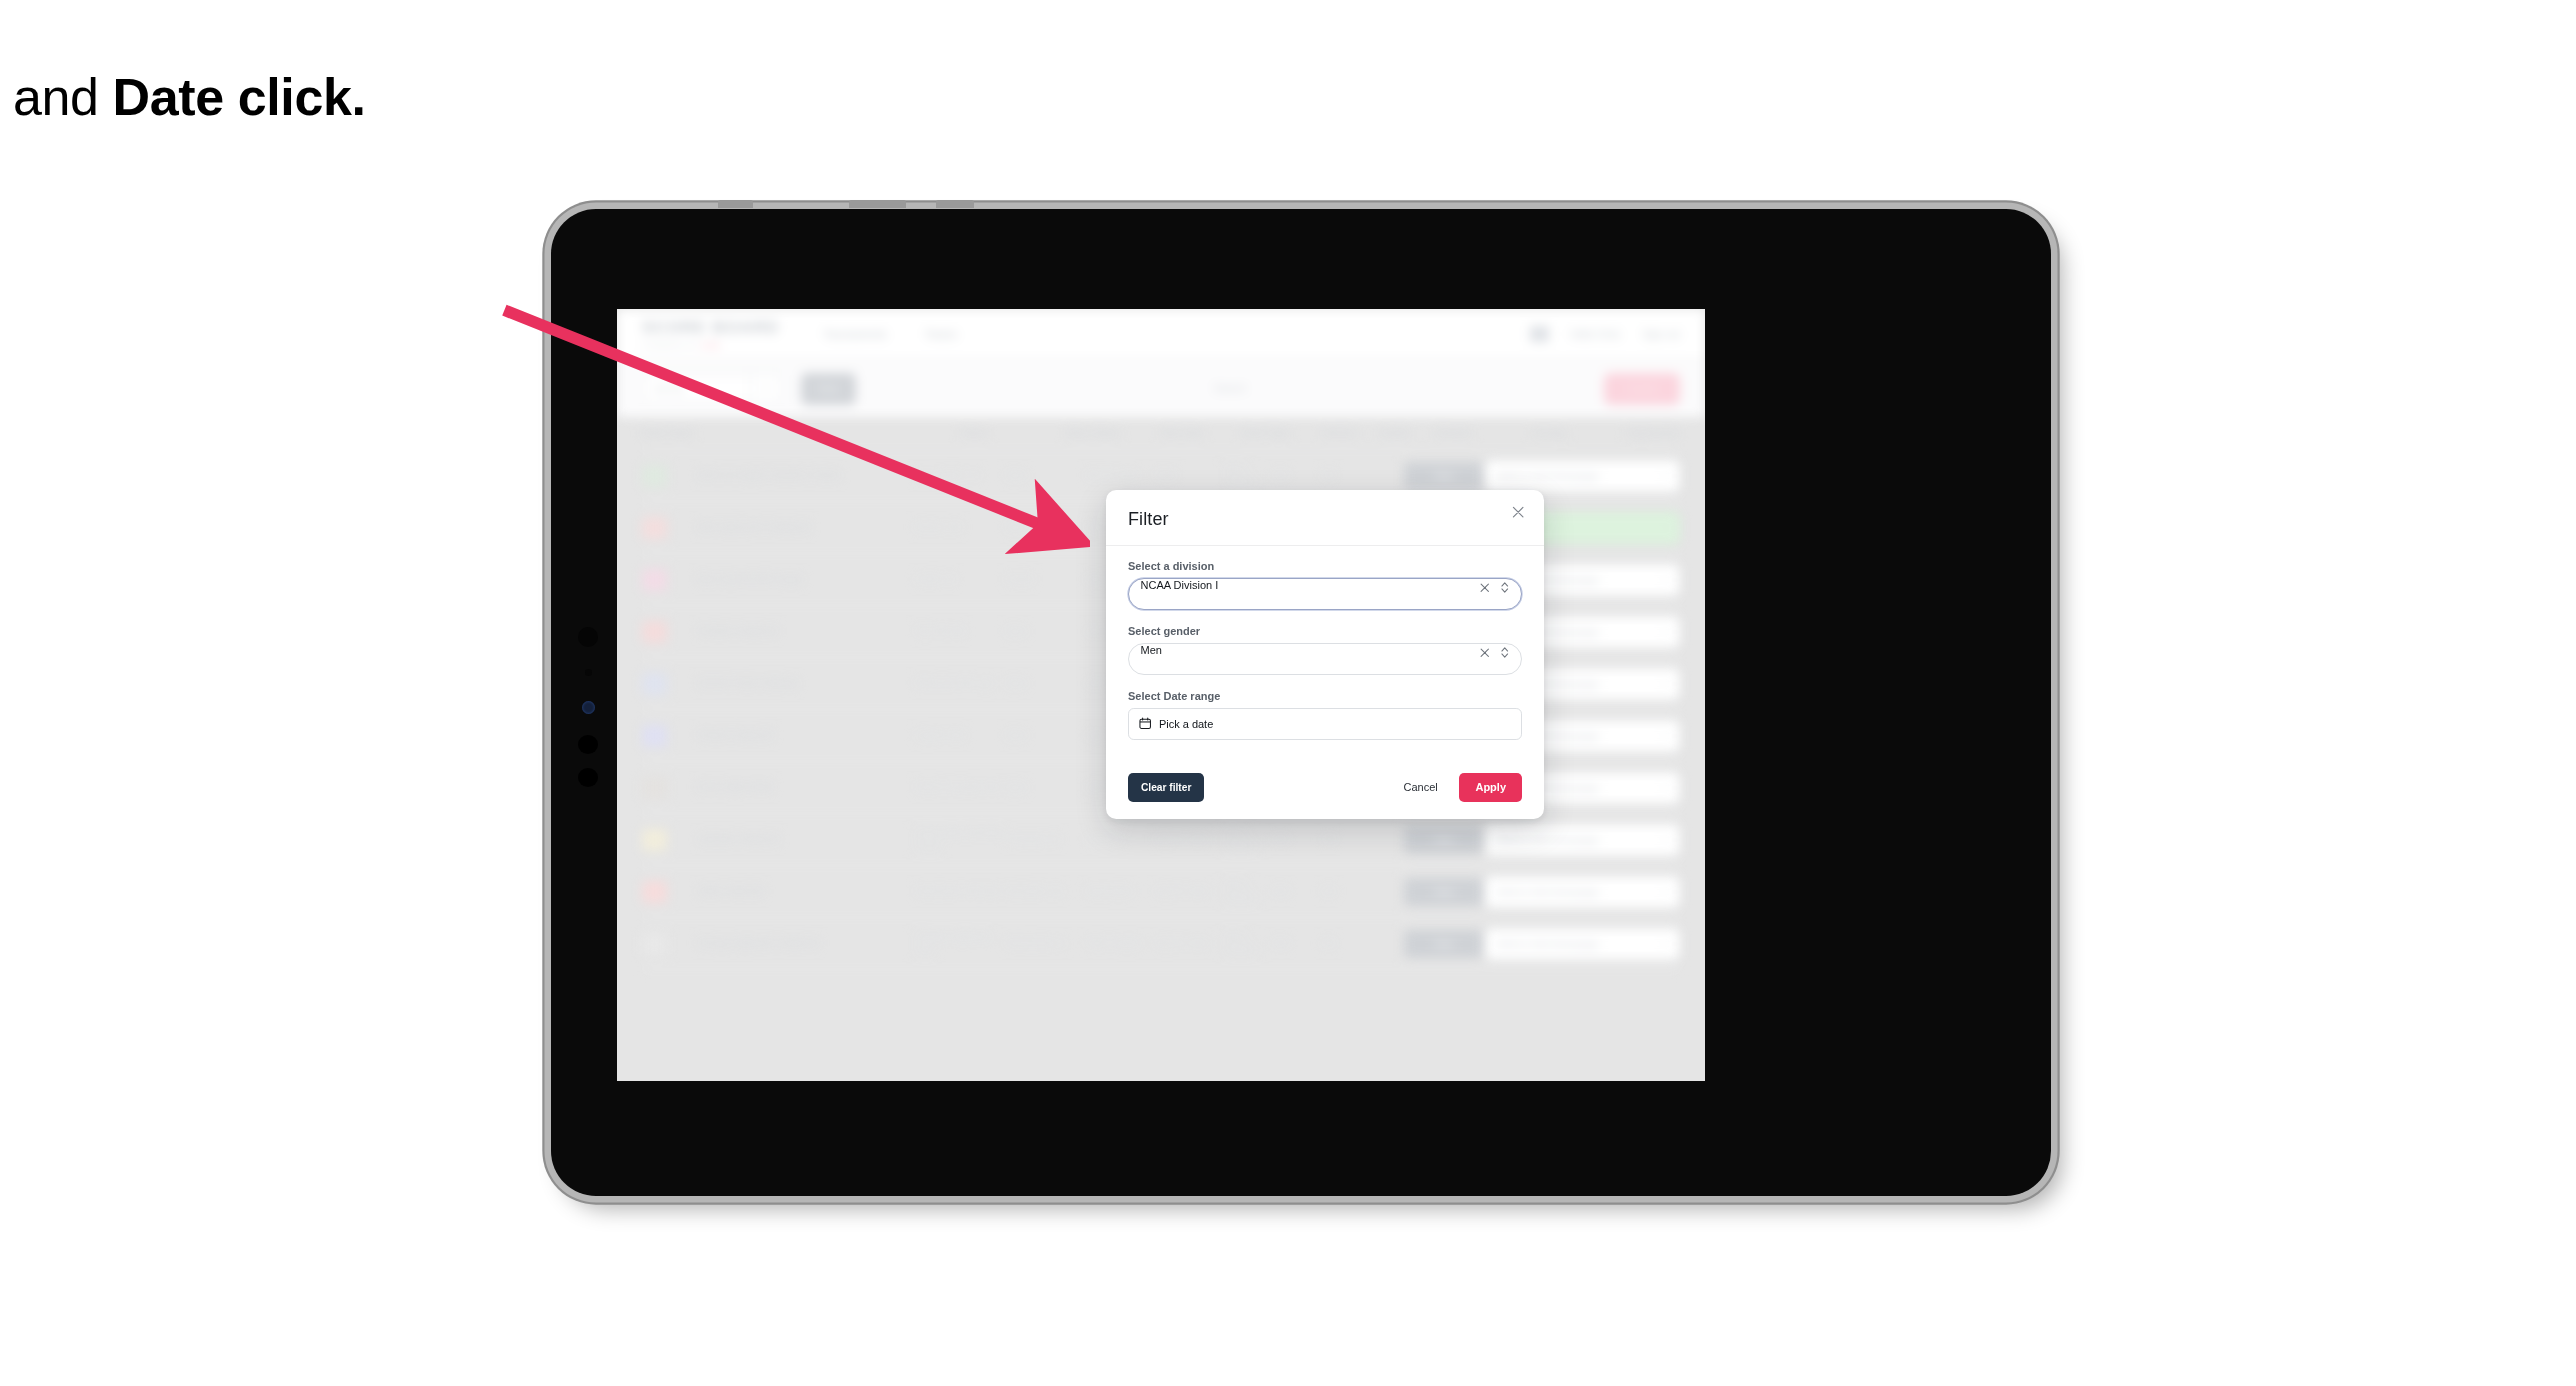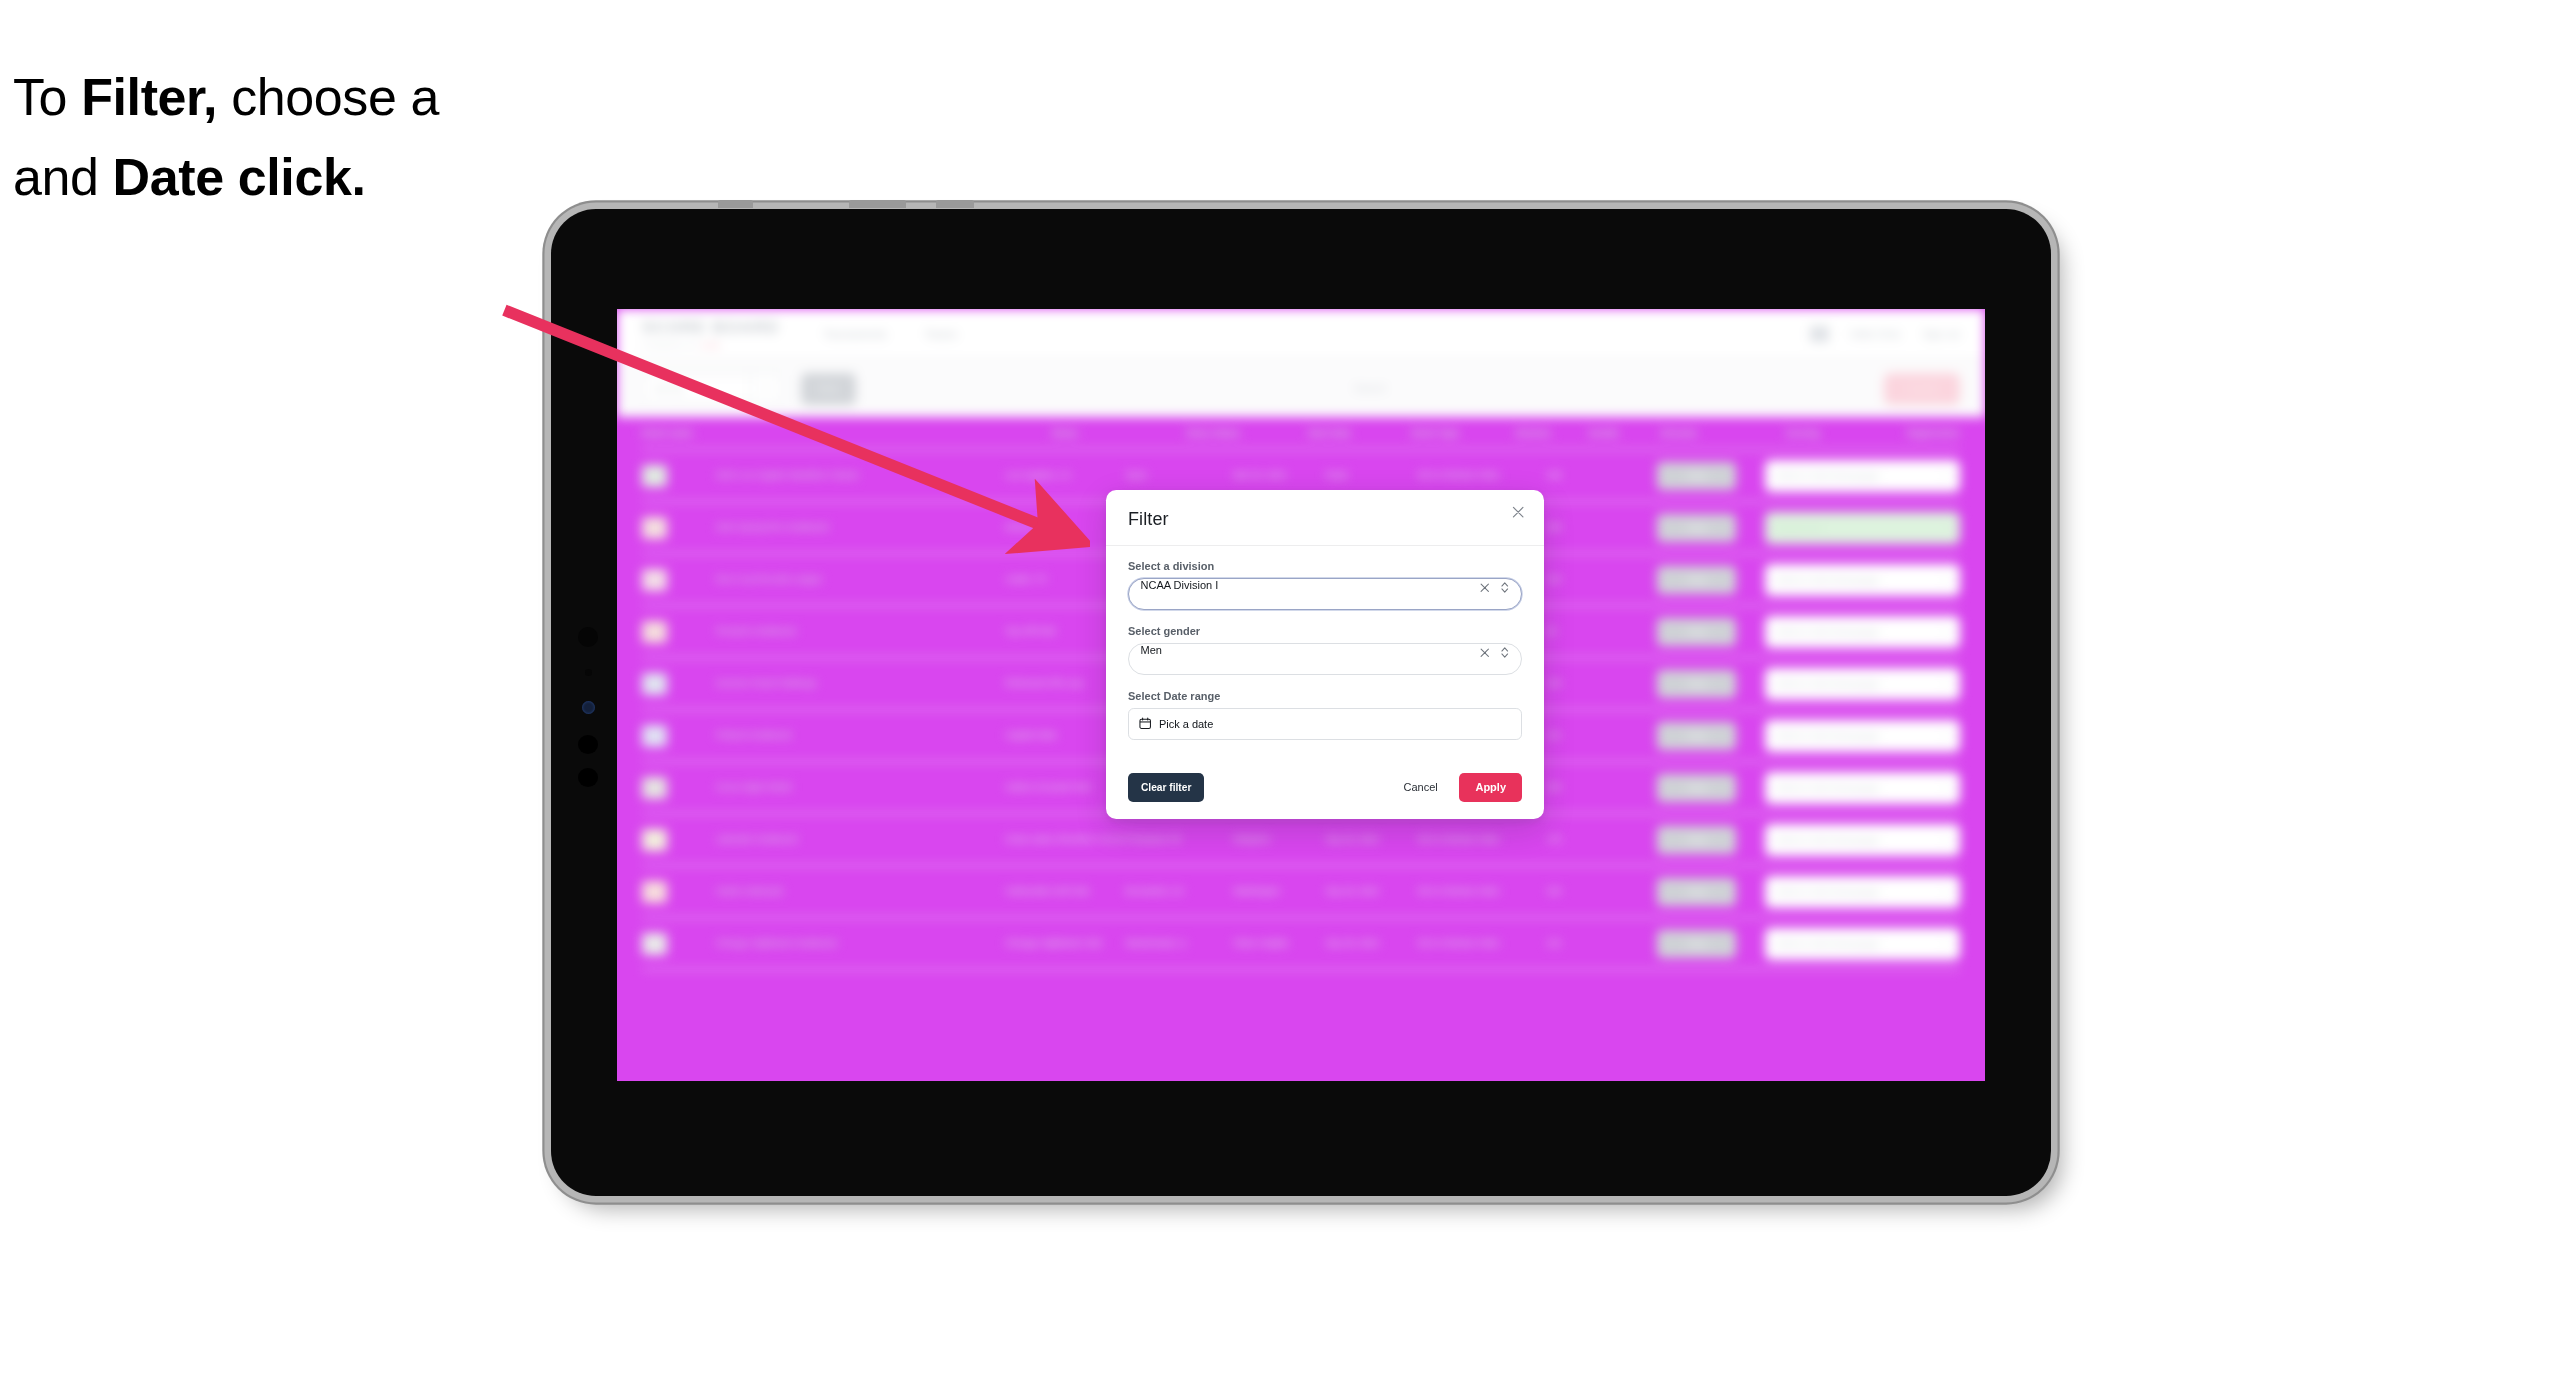--- a/index.html
+++ b/index.html
@@ -71,23 +71,23 @@
   }
   .topbtn.b1 { left: 167px; width: 35px; }
   .topbtn.b2 { left: 298px; width: 57px; }
   .topbtn.b3 { left: 385px; width: 38px; }
 
   
   #screen {
     position: absolute;
     left: 66px;
     top: 100px;
-    width: 1368px;
+    width: 1088px;
     height: 772px;
-    background: #d946ef;
+    background: #e5e5e5;
     overflow: hidden;
   }
 
   
   #app {
     position: absolute;
     inset: 0;
     filter: blur(5.1px);
     -webkit-filter: blur(5.1px);
   }
@@ -383,21 +383,20 @@
     height: 276px;
     pointer-events: none;
   }
 </style>
 </head>
 <body>
 
 <div id="stage">
 
   <div class="caption">
-    <div><span>To </span><b>Filter,</b><span> choose a</span></div>
     <div><span>and </span><b>Date click.</b></div>
   </div>
 
   <div id="device">
 
     <div class="topbtn b1"></div>
     <div class="topbtn b2"></div>
     <div class="topbtn b3"></div>
 
     <div class="sensor s1"></div>

